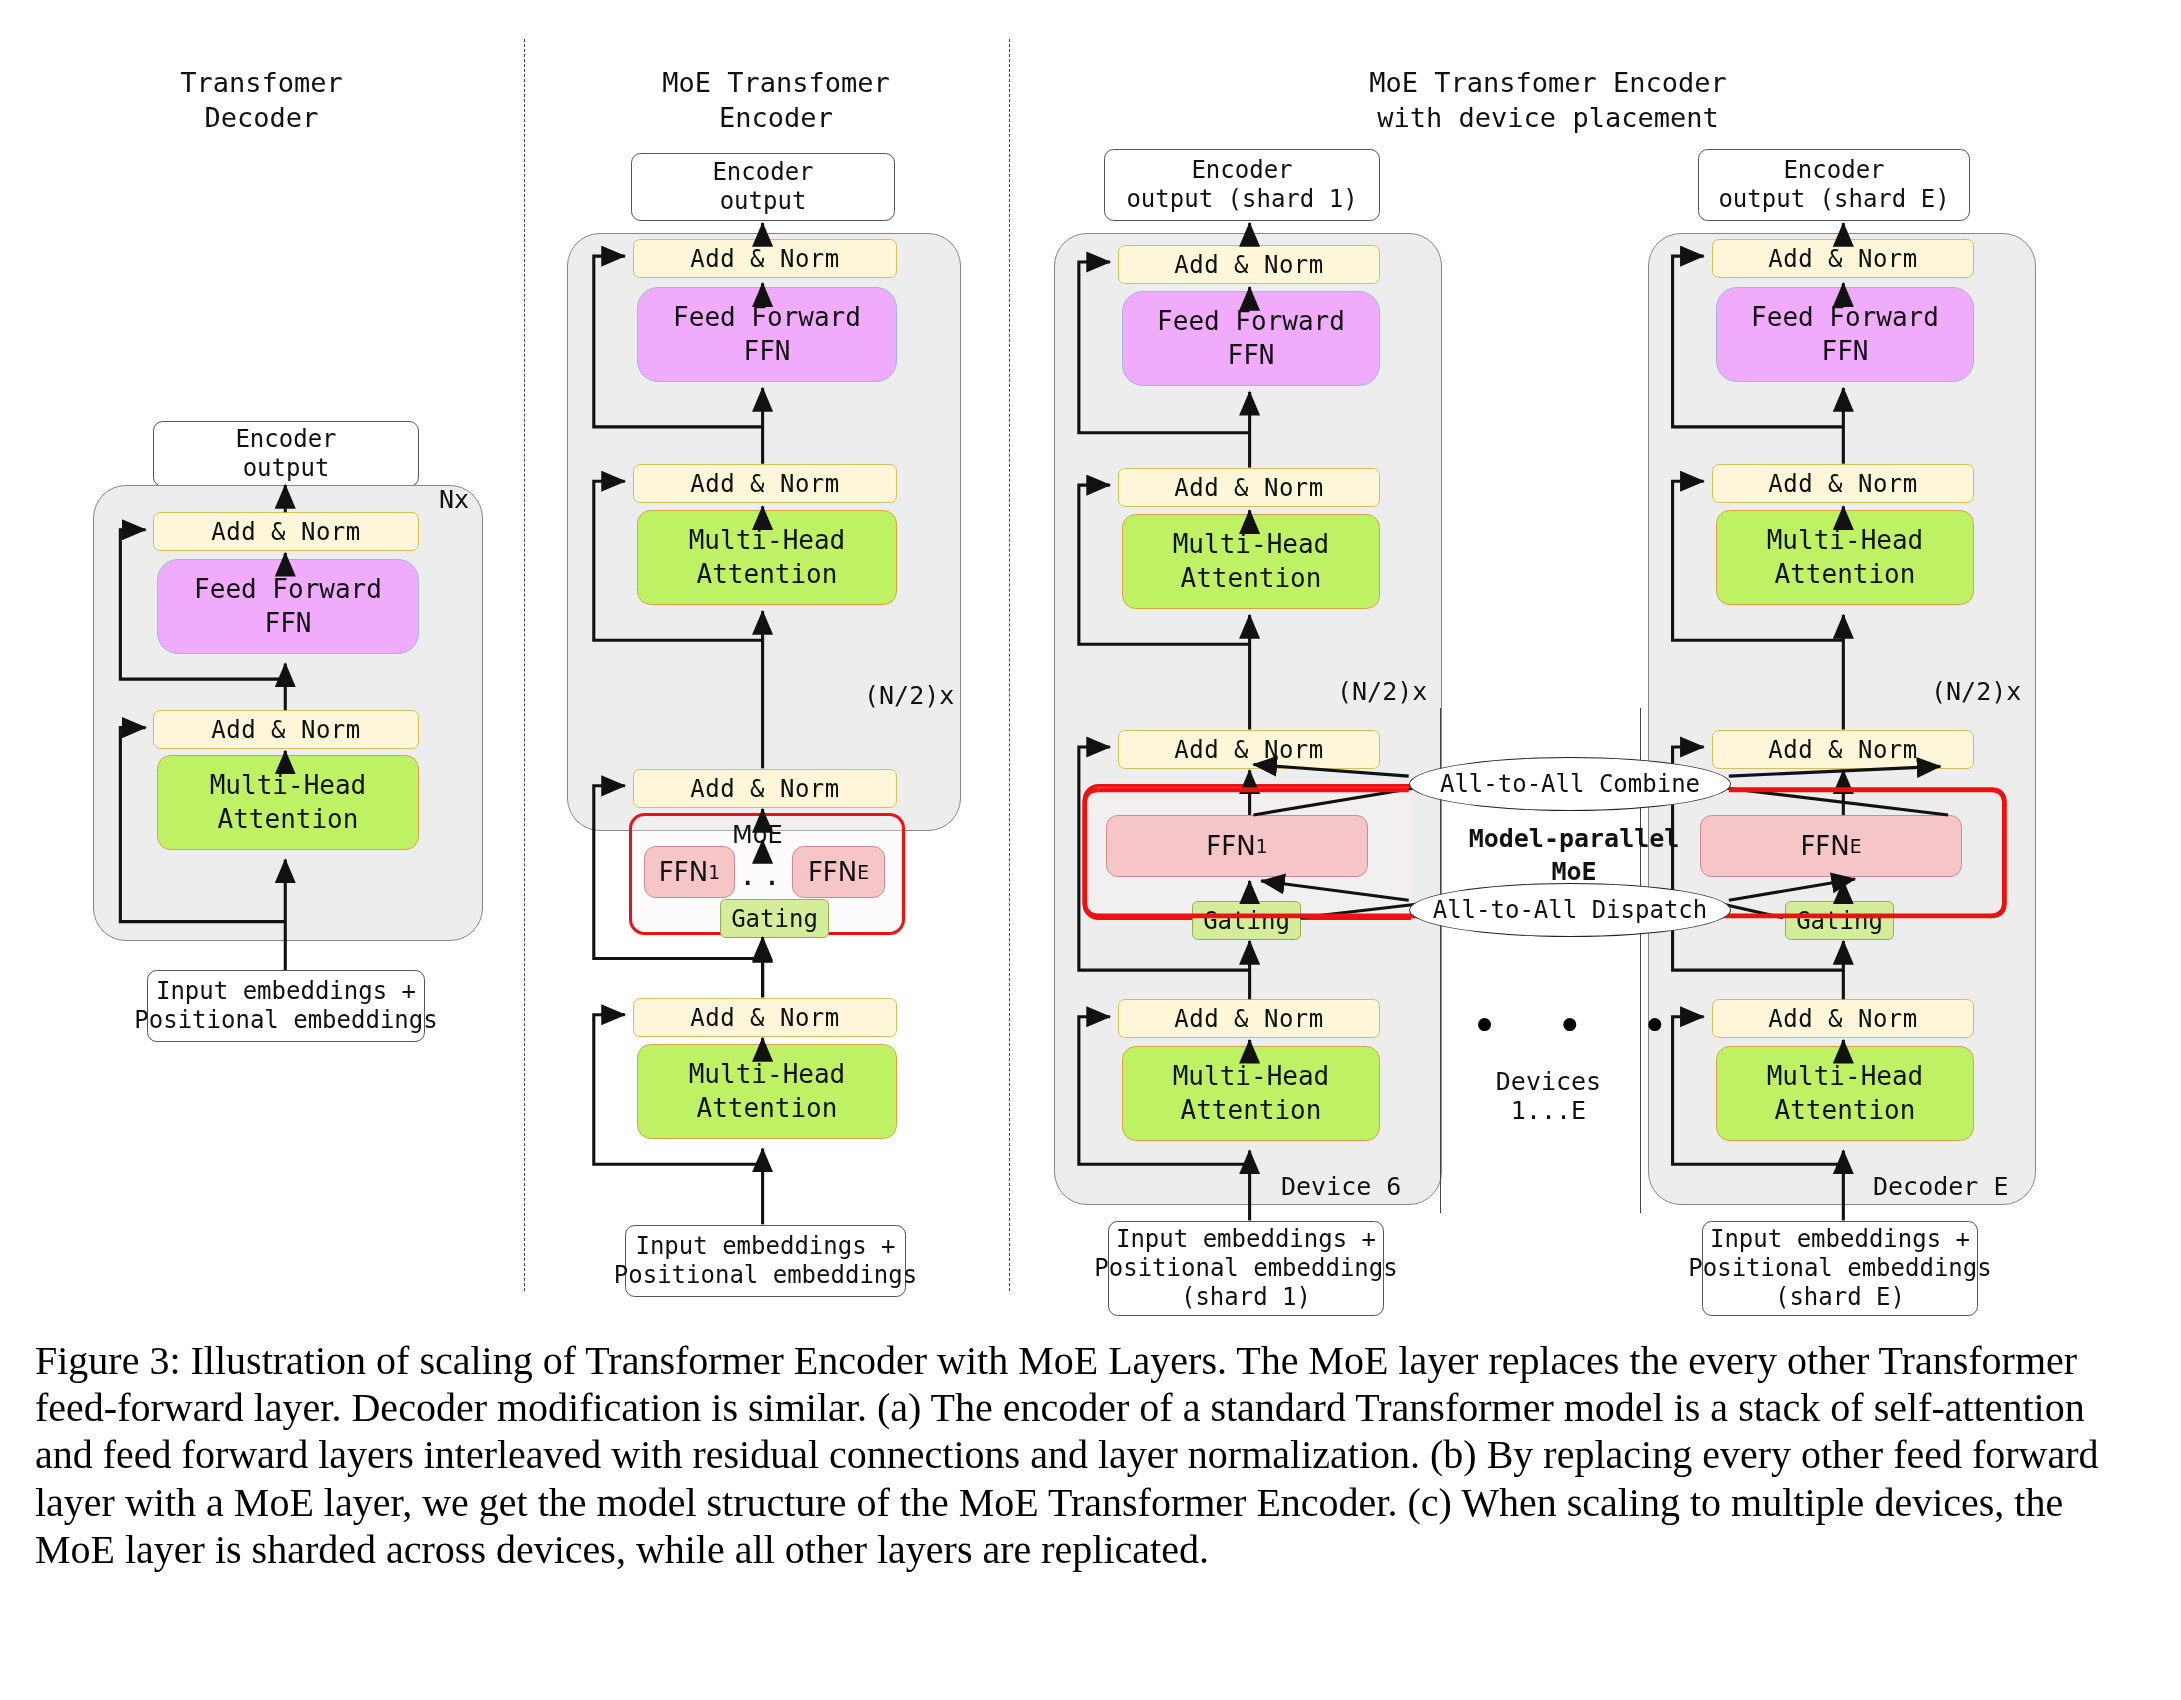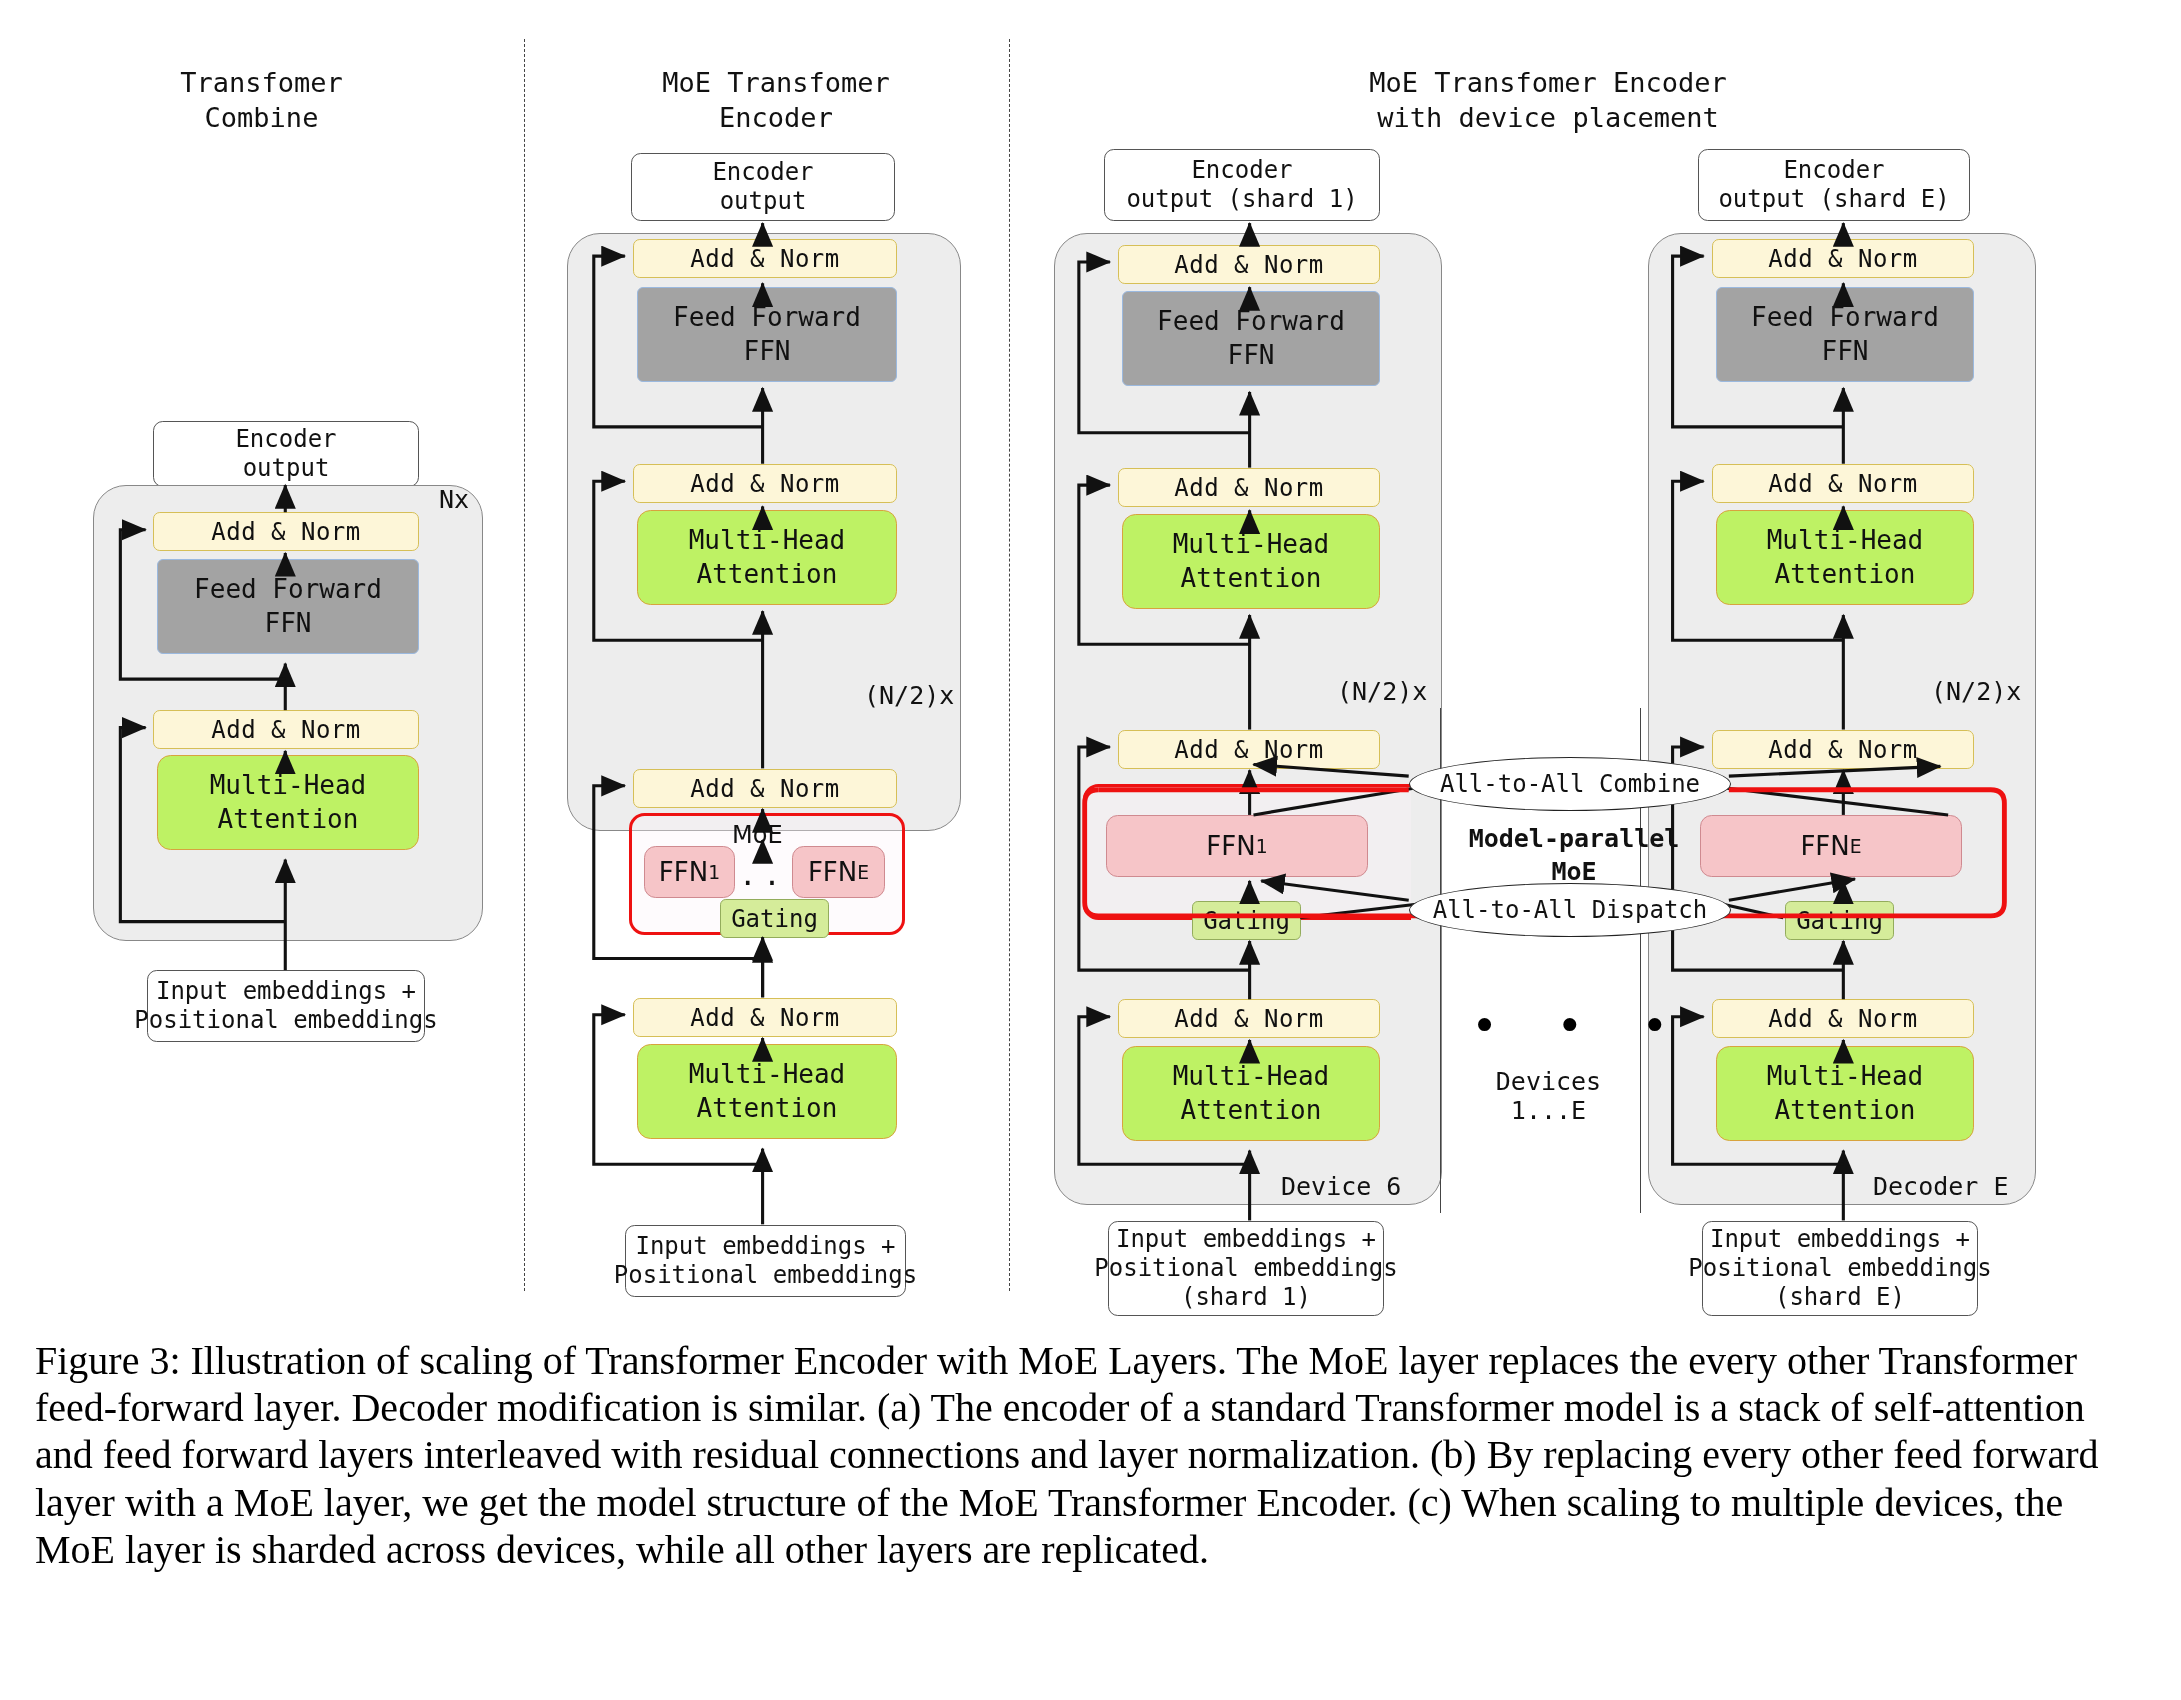--- a/index.html
+++ b/index.html
@@ -12,21 +12,21 @@
   
   .ttl{position:absolute;text-align:center;font-size:27px;line-height:1.28;
        color:#111;font-family:"DejaVu Sans Mono","Liberation Mono",monospace;white-space:pre;}
   .panel{position:absolute;background:#ededed;border:1.6px solid #888;border-radius:33px;}
   .wbox{position:absolute;background:#ffffff;border:1.6px solid #555;border-radius:9.7px;
         display:flex;align-items:center;justify-content:center;text-align:center;
         font-size:24px;line-height:1.22;color:#111;white-space:pre;}
   .an{position:absolute;background:#fdf6d8;border:1.6px solid #d6bf57;border-radius:6.8px;
       display:flex;align-items:center;justify-content:center;
       font-size:24px;color:#111;letter-spacing:0.5px;white-space:pre;}
-  .ffn{position:absolute;background:#a3a3a3;border:1.6px solid #9bb9df;border-radius:6px;
+  .ffn{position:absolute;background:#f0abfc;border:1.6px solid #9bb9df;border-radius:21px;
        display:flex;align-items:center;justify-content:center;text-align:center;
        font-size:26px;line-height:1.3;color:#111;white-space:pre;}
   .mha{position:absolute;background:#bef264;border:1.6px solid #d8a33e;border-radius:13.6px;
        display:flex;align-items:center;justify-content:center;text-align:center;
        font-size:26px;line-height:1.3;color:#111;white-space:pre;}
   .expert{position:absolute;background:#f6c5c8;border:1.6px solid #cf8a90;border-radius:11.6px;
        display:flex;align-items:center;justify-content:center;text-align:center;
        font-size:26px;color:#111;font-family:"DejaVu Sans","Liberation Sans",sans-serif;}
   .gating{position:absolute;background:#d5ec9a;border:1.6px solid #93ac5c;border-radius:5.8px;
        display:flex;align-items:center;justify-content:center;
@@ -47,21 +47,21 @@
   .bigdots{position:absolute;font-size:45px;color:#000;letter-spacing:15.5px;white-space:pre;}
   svg.ov{position:absolute;left:0;top:0;width:2181px;height:1300px;overflow:visible;pointer-events:none;}
   .sub{font-size:.72em;vertical-align:sub;}
 </style>
 </head>
 <body>
 
 <div class="fig">
 
   <div class="ttl" style="left:116px;top:66px;width:291px;">Transfomer
-Combine</div>
+Decoder</div>
   <div class="ttl" style="left:582px;top:66px;width:388px;">MoE Transfomer
 Encoder</div>
   <div class="ttl" style="left:1218px;top:66px;width:660px;">MoE Transfomer Encoder
 with device placement</div>
 
   <div class="vsep" style="left:524px;top:39px;height:1252px;"></div>
   <div class="vsep" style="left:1009px;top:39px;height:1252px;"></div>
 
   <div class="wbox" style="left:153px;top:421px;width:264px;height:64px;">Encoder
 output</div>

